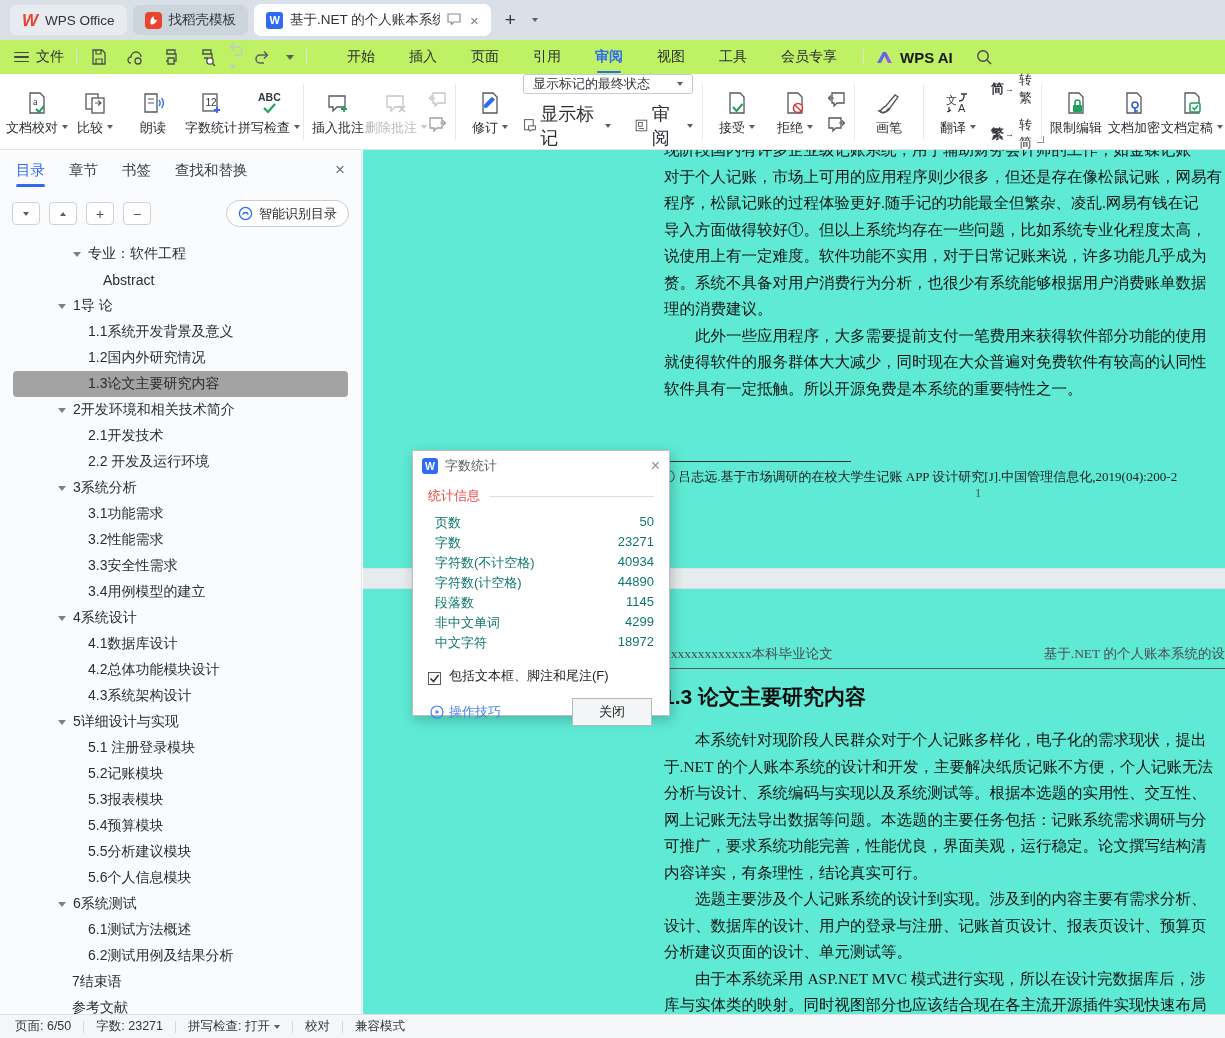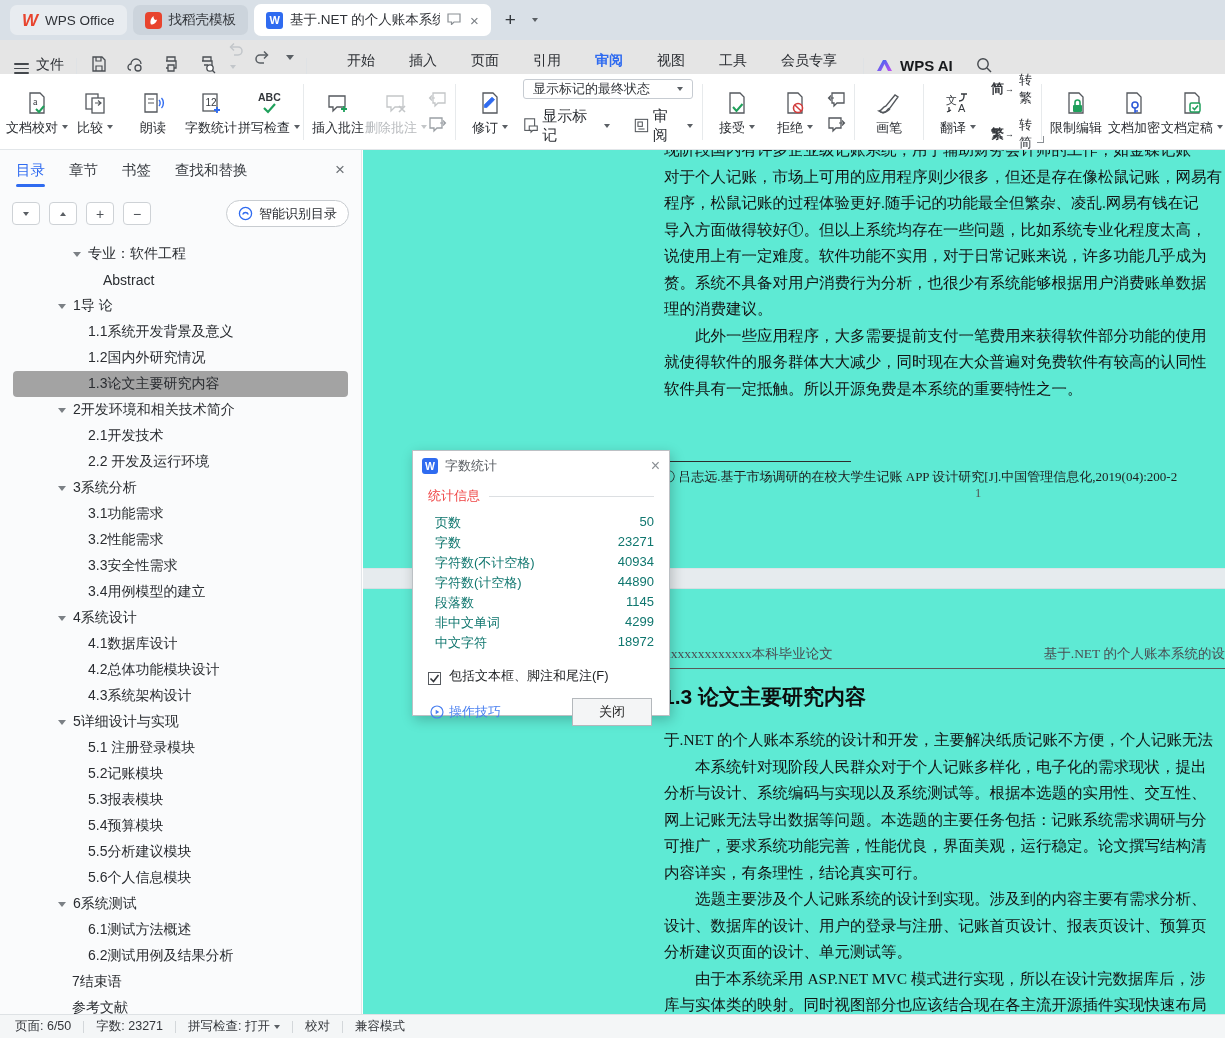--- a/index.html
+++ b/index.html
@@ -13,40 +13,40 @@
 .tab.template{background:#ccd4dc}
 .tab.active{background:#fff;height:32px;max-width:255px}
 .tab.active .ttl{max-width:150px;overflow:hidden}
 .wlogo{font-weight:bold;font-style:italic;font-size:17px;color:#e8442e;line-height:1}
 .dkicon{width:17px;height:17px;border-radius:4px;background:#e8442e;display:flex;align-items:center;justify-content:center}
 .docicon{width:17px;height:17px;border-radius:3px;background:#2f6bf0;color:#fff;font-size:11px;font-weight:bold;display:flex;align-items:center;justify-content:center}
 .tclose{color:#7a7f85;font-size:15px;margin-left:2px}
 .tbplus{font-size:19px;color:#33373c;margin-left:8px}
 .tbchev{margin-left:10px}
 
-.menubar{height:34px;background:#e5e5e5;display:flex;align-items:flex-end;padding:0 14px;font-size:14px;color:#2b2e33}
+.menubar{height:34px;background:#bef264;display:flex;align-items:center;padding:0 14px;font-size:14px;color:#2b2e33}
 .hamb{width:15px;display:flex;flex-direction:column;gap:3px;margin-right:7px}
 .hamb i{height:1.6px;background:#44484d;border-radius:1px}
 .mdiv{width:1px;height:16px;background:#dfe2e5;margin:0 12px}
 .qicons{display:flex;align-items:center;gap:16px}
 .qicons svg{display:block}
 .menus{display:flex;gap:30px;margin-left:26px}
 .menu{position:relative;padding:4px 2px;cursor:default}
 .menu.active{color:#2f6bf0;font-weight:bold}
 .menu.active::after{content:"";position:absolute;left:4px;right:4px;bottom:-3px;height:2.5px;background:#2f6bf0;border-radius:2px}
 .ailogo{display:flex;align-items:center;gap:7px;font-weight:bold;font-size:15px;color:#17191c}
 
 .ribbon{height:76px;background:#fff;border-bottom:1px solid #e2e6e9;display:flex;align-items:center;padding:0 8px;position:relative}
 .rbtn{display:flex;flex-direction:column;align-items:center;justify-content:center;gap:5px;min-width:58px;height:66px;font-size:13px;color:#2b2e33;padding:0 5px;white-space:nowrap}
 .rbtn .lbl{display:flex;align-items:center;line-height:1}
 .rbtn.dis{color:#b7babd}
 .vdiv{width:1px;height:56px;background:#e7eaec;margin:0 5px;flex:none}
 .revcol{display:flex;flex-direction:column;justify-content:center;height:66px;margin:0 4px}
 .mstate{width:170px;height:24px;border:1px solid #c7ccd2;border-radius:3px;display:flex;align-items:center;justify-content:space-between;padding:0 9px;font-size:13px;color:#33363b;background:#fff}
-.subrow{display:flex;gap:24px;margin-top:8px;font-size:15px;color:#2b2e33}
+.subrow{display:flex;gap:24px;margin-top:8px;font-size:18px;color:#2b2e33}
 .subitem{display:flex;align-items:center;gap:4px}
 .navcol{display:flex;flex-direction:column;gap:8px;justify-content:center;height:66px;margin:0 3px}
 .convcol{display:flex;flex-direction:column;gap:9px;justify-content:center;height:66px;margin:0 4px;font-size:13px;color:#2b2e33}
 .convrow{display:flex;align-items:center;gap:5px}
 .convrow .cicon{font-size:13px;font-weight:bold;color:#33363b}
 .convrow .carr{font-size:9px;color:#33363b;margin-left:-4px}
 .launcher{position:absolute;width:7px;height:7px;border-right:1.4px solid #8a8f94;border-bottom:1.4px solid #8a8f94;left:1037px;bottom:6px}
 
 .sidebar{position:absolute;left:0;top:150px;width:362px;bottom:24px;background:#fafbfc;border-right:1px solid #e2e6e9;overflow:hidden}
 .side-tabs{display:flex;align-items:center;height:40px;padding:0 16px;font-size:14.5px;gap:24px;color:#3a3e43}
@@ -557,22 +557,22 @@
   <div class="footsep"></div>
   <div class="footnote serif">① 吕志远.基于市场调研的在校大学生记账 APP 设计研究[J].中国管理信息化,2019(04):200-2</div>
   <div class="pagenum serif">1</div>
   <div class="pagegap"></div>
   <div class="p2head serif">
     <span>xxxxxxxxxxxxx本科毕业论文</span>
     <span>基于.NET 的个人账本系统的设</span>
   </div>
   <div class="p2h1">1.3 论文主要研究内容</div>
   <div class="p2 serif">
+      <div class="dline">　　本系统针对现阶段人民群众对于个人记账多样化，电子化的需求现状，提出</div>
       <div class="dline">于.NET 的个人账本系统的设计和开发，主要解决纸质记账不方便，个人记账无法</div>
-      <div class="dline">　　本系统针对现阶段人民群众对于个人记账多样化，电子化的需求现状，提出</div>
       <div class="dline">分析与设计、系统编码与实现以及系统测试等。根据本选题的实用性、交互性、</div>
       <div class="dline">网上记账无法导出数据等问题。本选题的主要任务包括：记账系统需求调研与分</div>
       <div class="dline">可推广，要求系统功能完善，性能优良，界面美观，运行稳定。论文撰写结构清</div>
       <div class="dline">内容详实，有条理性，结论真实可行。</div>
       <div class="dline">　　选题主要涉及个人记账系统的设计到实现。涉及到的内容主要有需求分析、</div>
       <div class="dline">设计、数据库的设计、用户的登录与注册、记账首页设计、报表页设计、预算页</div>
       <div class="dline">分析建议页面的设计、单元测试等。</div>
       <div class="dline">　　由于本系统采用  ASP.NET MVC 模式进行实现，所以在设计完数据库后，涉</div>
       <div class="dline">库与实体类的映射。同时视图部分也应该结合现在各主流开源插件实现快速布局</div>
     </div>

